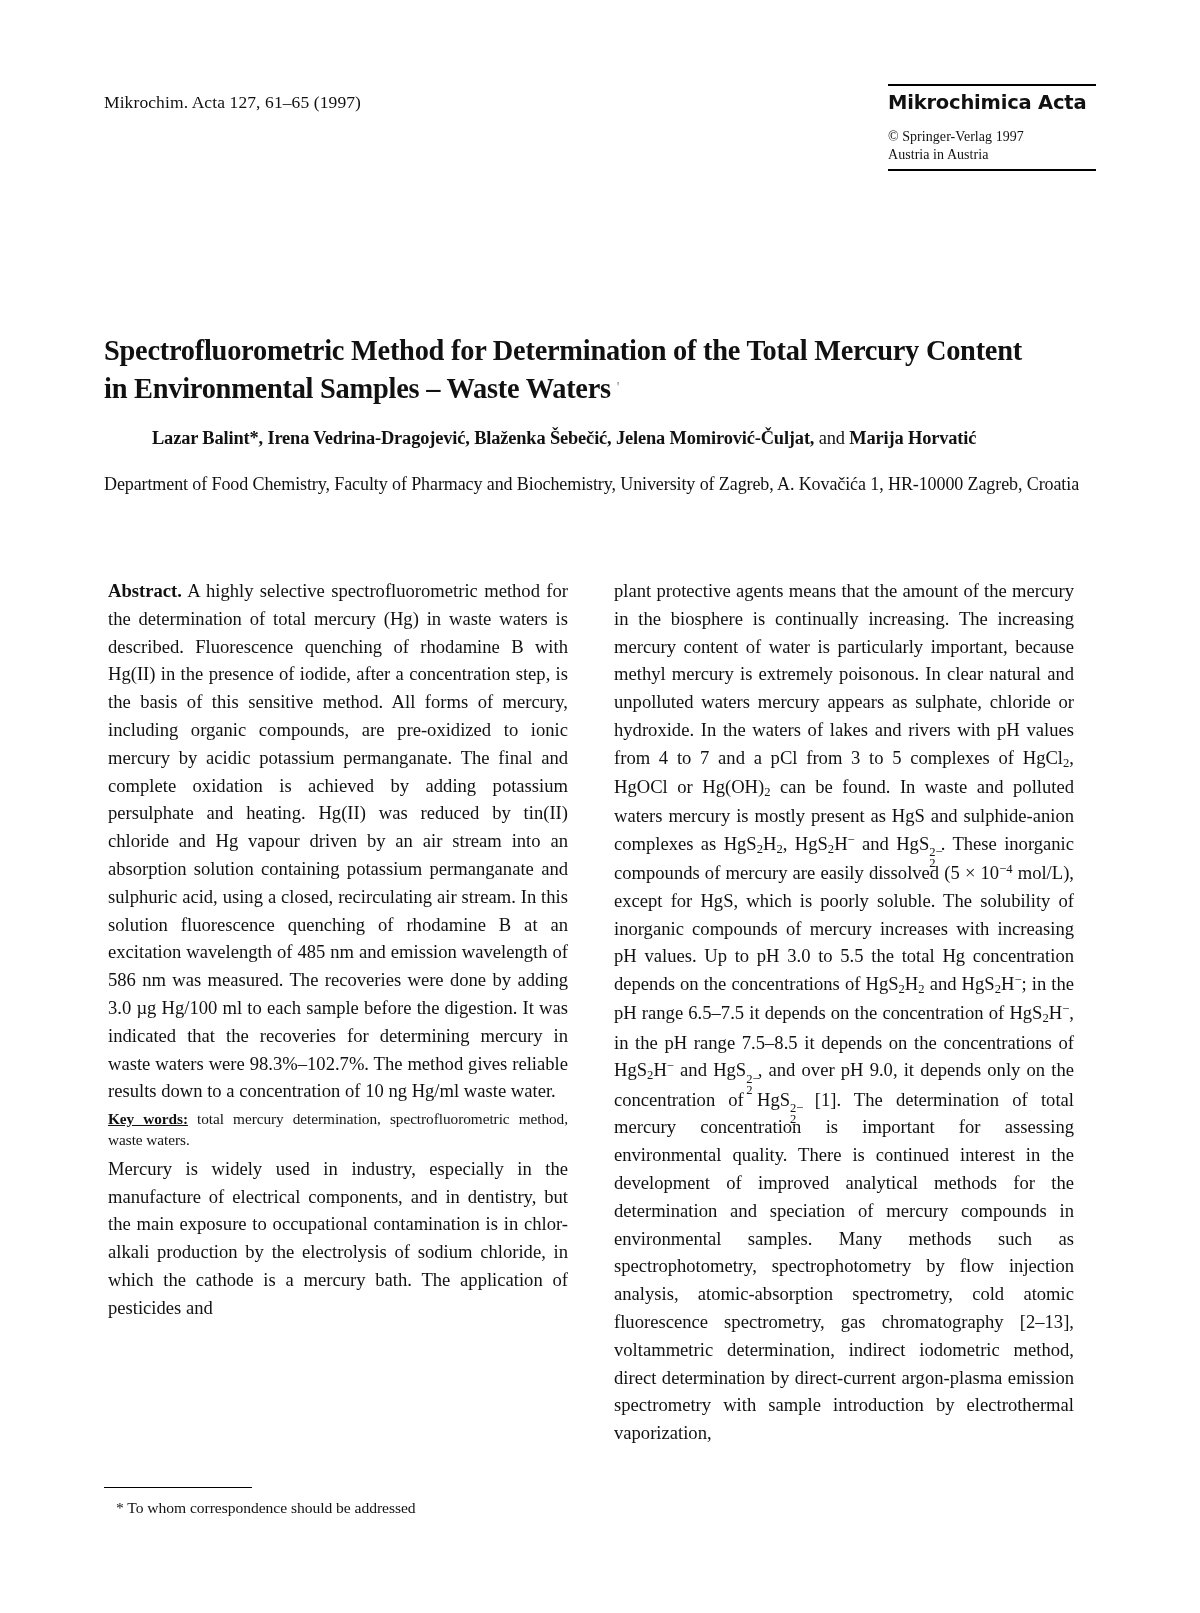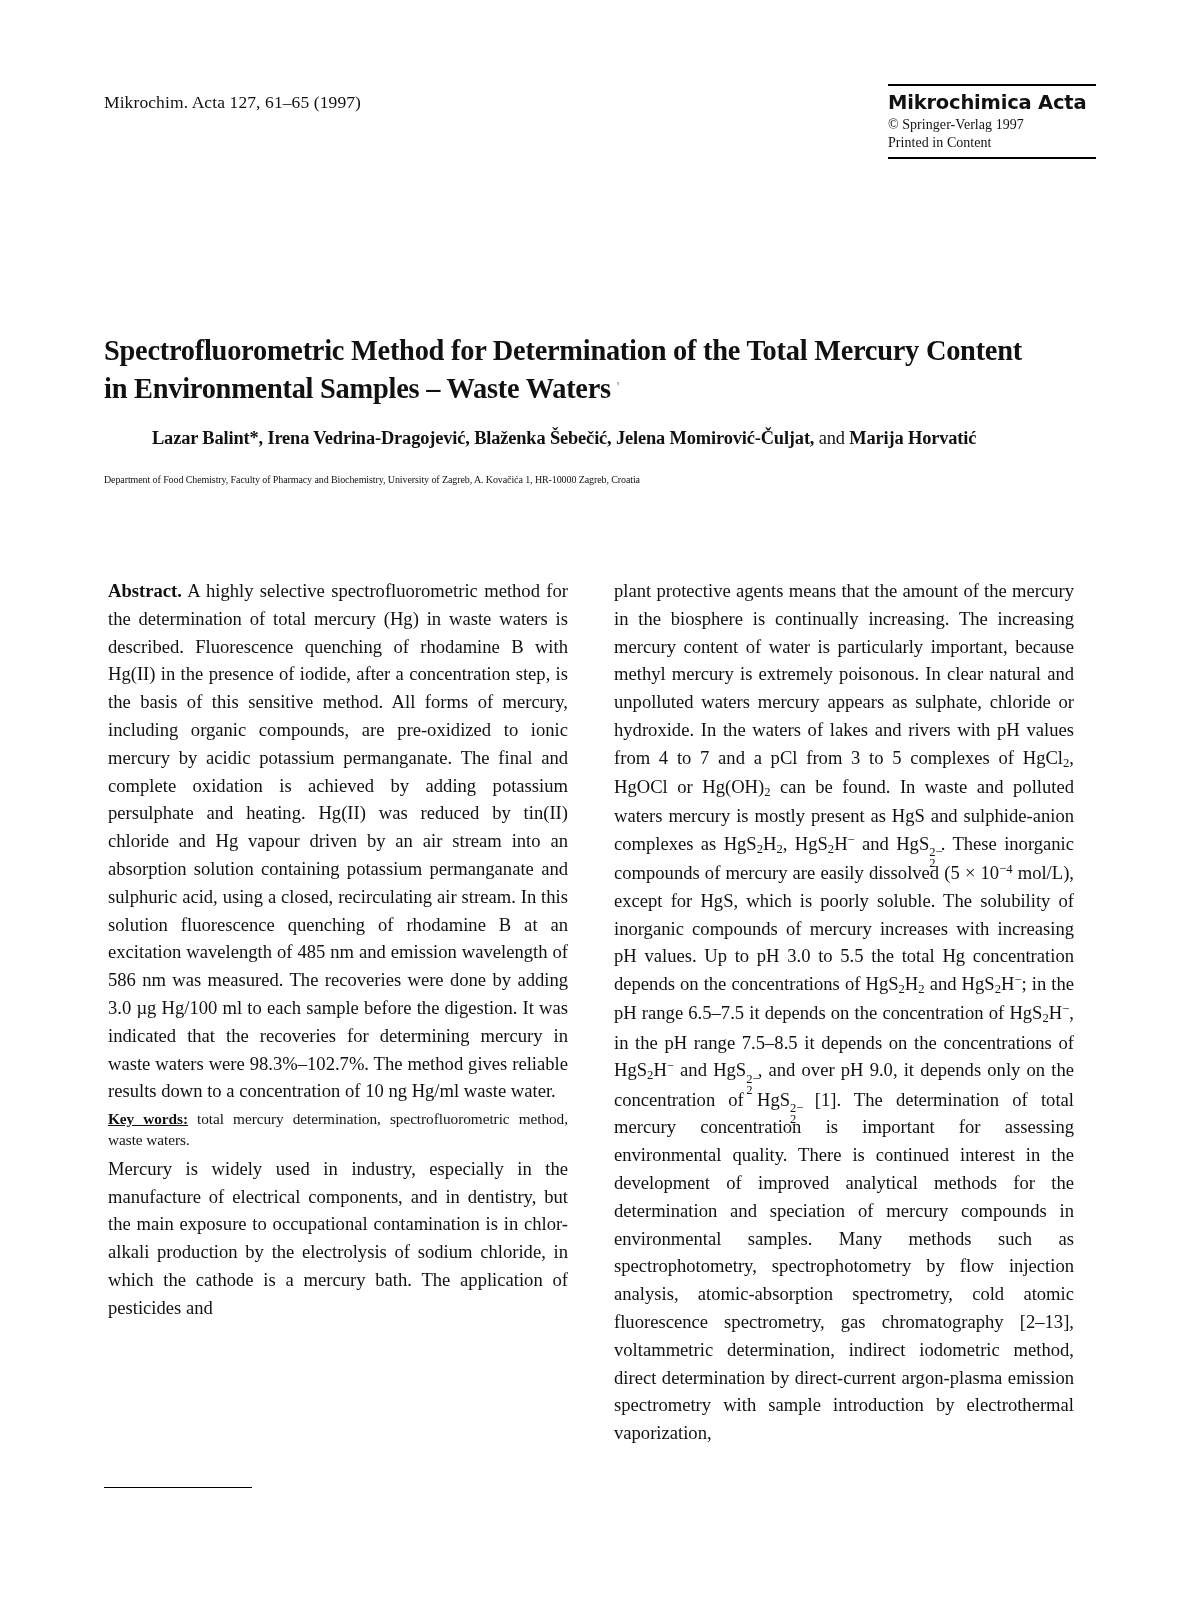--- a/index.html
+++ b/index.html
@@ -50,21 +50,21 @@
     border-top: 2.2px solid #000;
     width: 208px;
     margin: 5px 0 0 0;
   }
   .journal-name {
     font-family: "DejaVu Sans", "Liberation Sans", sans-serif;
     font-weight: bold;
     font-size: 19.5px;
     letter-spacing: -0.2px;
     line-height: 1.18;
-    margin-bottom: 2px;
+    margin-bottom: 14px;
   }
   .journal-sub {
     font-size: 14px;
     line-height: 1.28;
     letter-spacing: 0.05px;
   }
 
   
   .title {
     position: absolute;
@@ -96,21 +96,21 @@
     letter-spacing: -0.15px;
     margin-left: 48px;
   }
   .authors .plain { font-weight: normal; }
 
   .affiliation {
     position: absolute;
     left: 104px;
     top: 473px;
     width: 978px;
-    font-size: 10px;
+    font-size: 18px;
     line-height: 1.3;
     letter-spacing: -0.1px;
   }
 
   
   .col {
     position: absolute;
     top: 573px;
     width: 468px;
     font-size: 18.6px;
@@ -181,21 +181,21 @@
 
 <div class="page">
 
   <div class="running-head">Mikrochim. Acta 127, 61–65 (1997)</div>
 
   <div class="journal-block">
     <div class="journal-rule-top"></div>
     <div class="journal-name">Mikrochimica Acta</div>
     <div class="journal-sub">
       <div>© Springer-Verlag 1997</div>
-      <div>Printed in Content</div>
+      <div>Austria in Austria</div>
     </div>
     <div class="journal-rule-bottom"></div>
   </div>
 
   <h1 class="title">
     <span>Spectrofluorometric Method for Determination of the Total Mercury Content</span>
     <br>
     <span>in Environmental Samples – Waste Waters</span><span class="title-artifact">'</span>
   </h1>
 
@@ -212,15 +212,16 @@
 
     <p class="body-para">Mercury is widely used in industry, especially in the manufacture of electrical components, and in dentistry, but the main exposure to occupational contamination is in chlor-alkali production by the electrolysis of sodium chloride, in which the cathode is a mercury bath. The application of pesticides and</p>
   </div>
 
   <div class="col col-right">
     <p><span>plant protective agents means that the amount of the mercury in the biosphere is continually increasing. The increasing mercury content of water is particularly important, because methyl mercury is extremely poisonous. In clear natural and unpolluted waters mercury appears as sulphate, chloride or hydroxide. In the waters of lakes and rivers with pH values from 4 to 7 and a pCl from 3 to 5 complexes of </span><span>HgCl<sub>2</sub></span><span>, HgOCl or </span><span>Hg(OH)<sub>2</sub></span><span> can be found. In waste and polluted waters mercury is mostly present as HgS and sulphide-anion complexes as </span><span>HgS<sub>2</sub>H<sub>2</sub></span><span>, </span><span>HgS<sub>2</sub>H<sup>−</sup></span><span> and </span><span>HgS<span class="stack"><span class="s-sup">2−</span><span class="s-sub">2</span></span></span><span>. These inorganic compounds of mercury are easily dissolved (5 × 10</span><sup>−4</sup><span> mol/L), except for HgS, which is poorly soluble. The solubility of inorganic compounds of mercury increases with increasing pH values. Up to pH 3.0 to 5.5 the total Hg concentration depends on the concentrations of </span><span>HgS<sub>2</sub>H<sub>2</sub></span><span> and </span><span>HgS<sub>2</sub>H<sup>−</sup></span><span>; in the pH range 6.5–7.5 it depends on the concentration of </span><span>HgS<sub>2</sub>H<sup>−</sup></span><span>, in the pH range 7.5–8.5 it depends on the concentrations of </span><span>HgS<sub>2</sub>H<sup>−</sup></span><span> and </span><span>HgS<span class="stack"><span class="s-sup">2−</span><span class="s-sub">2</span></span></span><span>, and over pH 9.0, it depends only on the concentration of </span><span>HgS<span class="stack"><span class="s-sup">2−</span><span class="s-sub">2</span></span></span><span> [1]. The determination of total mercury concentration is important for assessing environmental quality. There is continued interest in the development of improved analytical methods for the determination and speciation of mercury compounds in environmental samples. Many methods such as spectrophotometry, spectrophotometry by flow injection analysis, atomic-absorption spectrometry, cold atomic fluorescence spectrometry, gas chromatography [2–13], voltammetric determination, indirect iodometric method, direct determination by direct-current argon-plasma emission spectrometry with sample introduction by electrothermal vaporization,</span></p>
   </div>
 
   <div class="footnote">
     <div class="footnote-rule"></div>
+    <div class="footnote-text">*  To whom correspondence should be addressed</div>
   </div>
 
 </div>
 
 </body></html>

